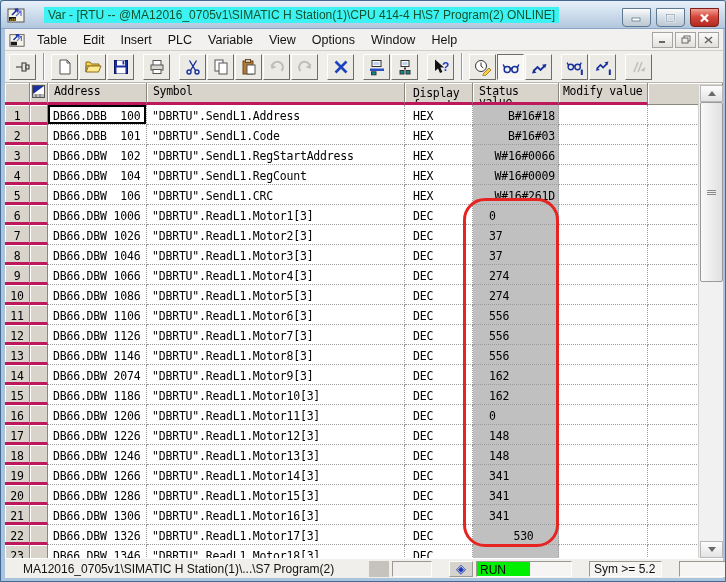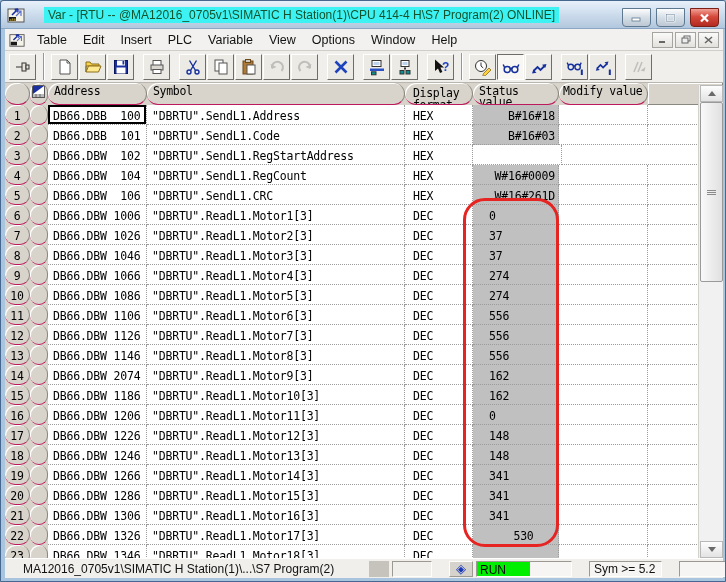--- a/index.html
+++ b/index.html
@@ -68,23 +68,22 @@
   .thead .cell{
     background:#d8d4cb;border-right:1px solid #8b887f;border-bottom:1px solid #8b887f;
     box-shadow:inset 1px 1px 0 #fff;padding:3px 0 0 6px;overflow:hidden;line-height:11px;
   }
   .trow{display:flex;height:20px;font-size:11.5px;letter-spacing:-0.2px;}
   .trow .cell{
     background:#fff;border-right:1px dotted #9b9b9b;border-bottom:1px dotted #9b9b9b;
     padding:4px 0 0 5px;white-space:pre;overflow:hidden;
   }
   .trow .gray, .thead .gray{
-    background:#d8d4cb;border-right:1px solid #8b887f;border-bottom:1px solid #be185d;
+    background:#d8d4cb;border-right:1px solid #8b887f;border-bottom:3px solid #be185d;
     box-shadow:inset 1px 1px 0 #fff;
-    border-radius:11px;
   }
   .c-num{width:25px;flex:0 0 auto;text-align:center;padding:4px 0 0 0 !important;}
   .c-mark{width:18px;flex:0 0 auto;padding:2px 0 0 2px !important;}
   .c-addr{width:99px;flex:0 0 auto;}
   .c-sym{width:258px;flex:0 0 auto;}
   .c-fmt{width:68px;flex:0 0 auto;padding-left:8px !important;}
   .c-status{width:86px;flex:0 0 auto;background:#c0c0c0 !important;}
   .c-mod{width:89px;flex:0 0 auto;}
   .c-fill{flex:1;background:#d8d4cb;border:none;}
   .thead .c-status{background:#d8d4cb !important;}
@@ -396,20 +395,21 @@
         <div class="cell c-status hex" style="background: rgb(192, 192, 192);">B#16#03</div>
         <div class="cell c-mod"></div>
         <div class="cell c-fill"></div>
       </div>
         <div class="trow">
         <div class="cell gray c-num">3</div>
         <div class="cell gray c-mark"></div>
         <div class="cell c-addr">DB66.DBW  102</div>
         <div class="cell c-sym">"DBRTU".SendL1.RegStartAddress</div>
         <div class="cell c-fmt">HEX</div>
+        <div class="cell c-status hex" style="background: rgb(192, 192, 192);">W#16#0066</div>
         <div class="cell c-mod"></div>
         <div class="cell c-fill"></div>
       </div>
         <div class="trow">
         <div class="cell gray c-num">4</div>
         <div class="cell gray c-mark"></div>
         <div class="cell c-addr">DB66.DBW  104</div>
         <div class="cell c-sym">"DBRTU".SendL1.RegCount</div>
         <div class="cell c-fmt">HEX</div>
         <div class="cell c-status hex" style="background: rgb(192, 192, 192);">W#16#0009</div>

